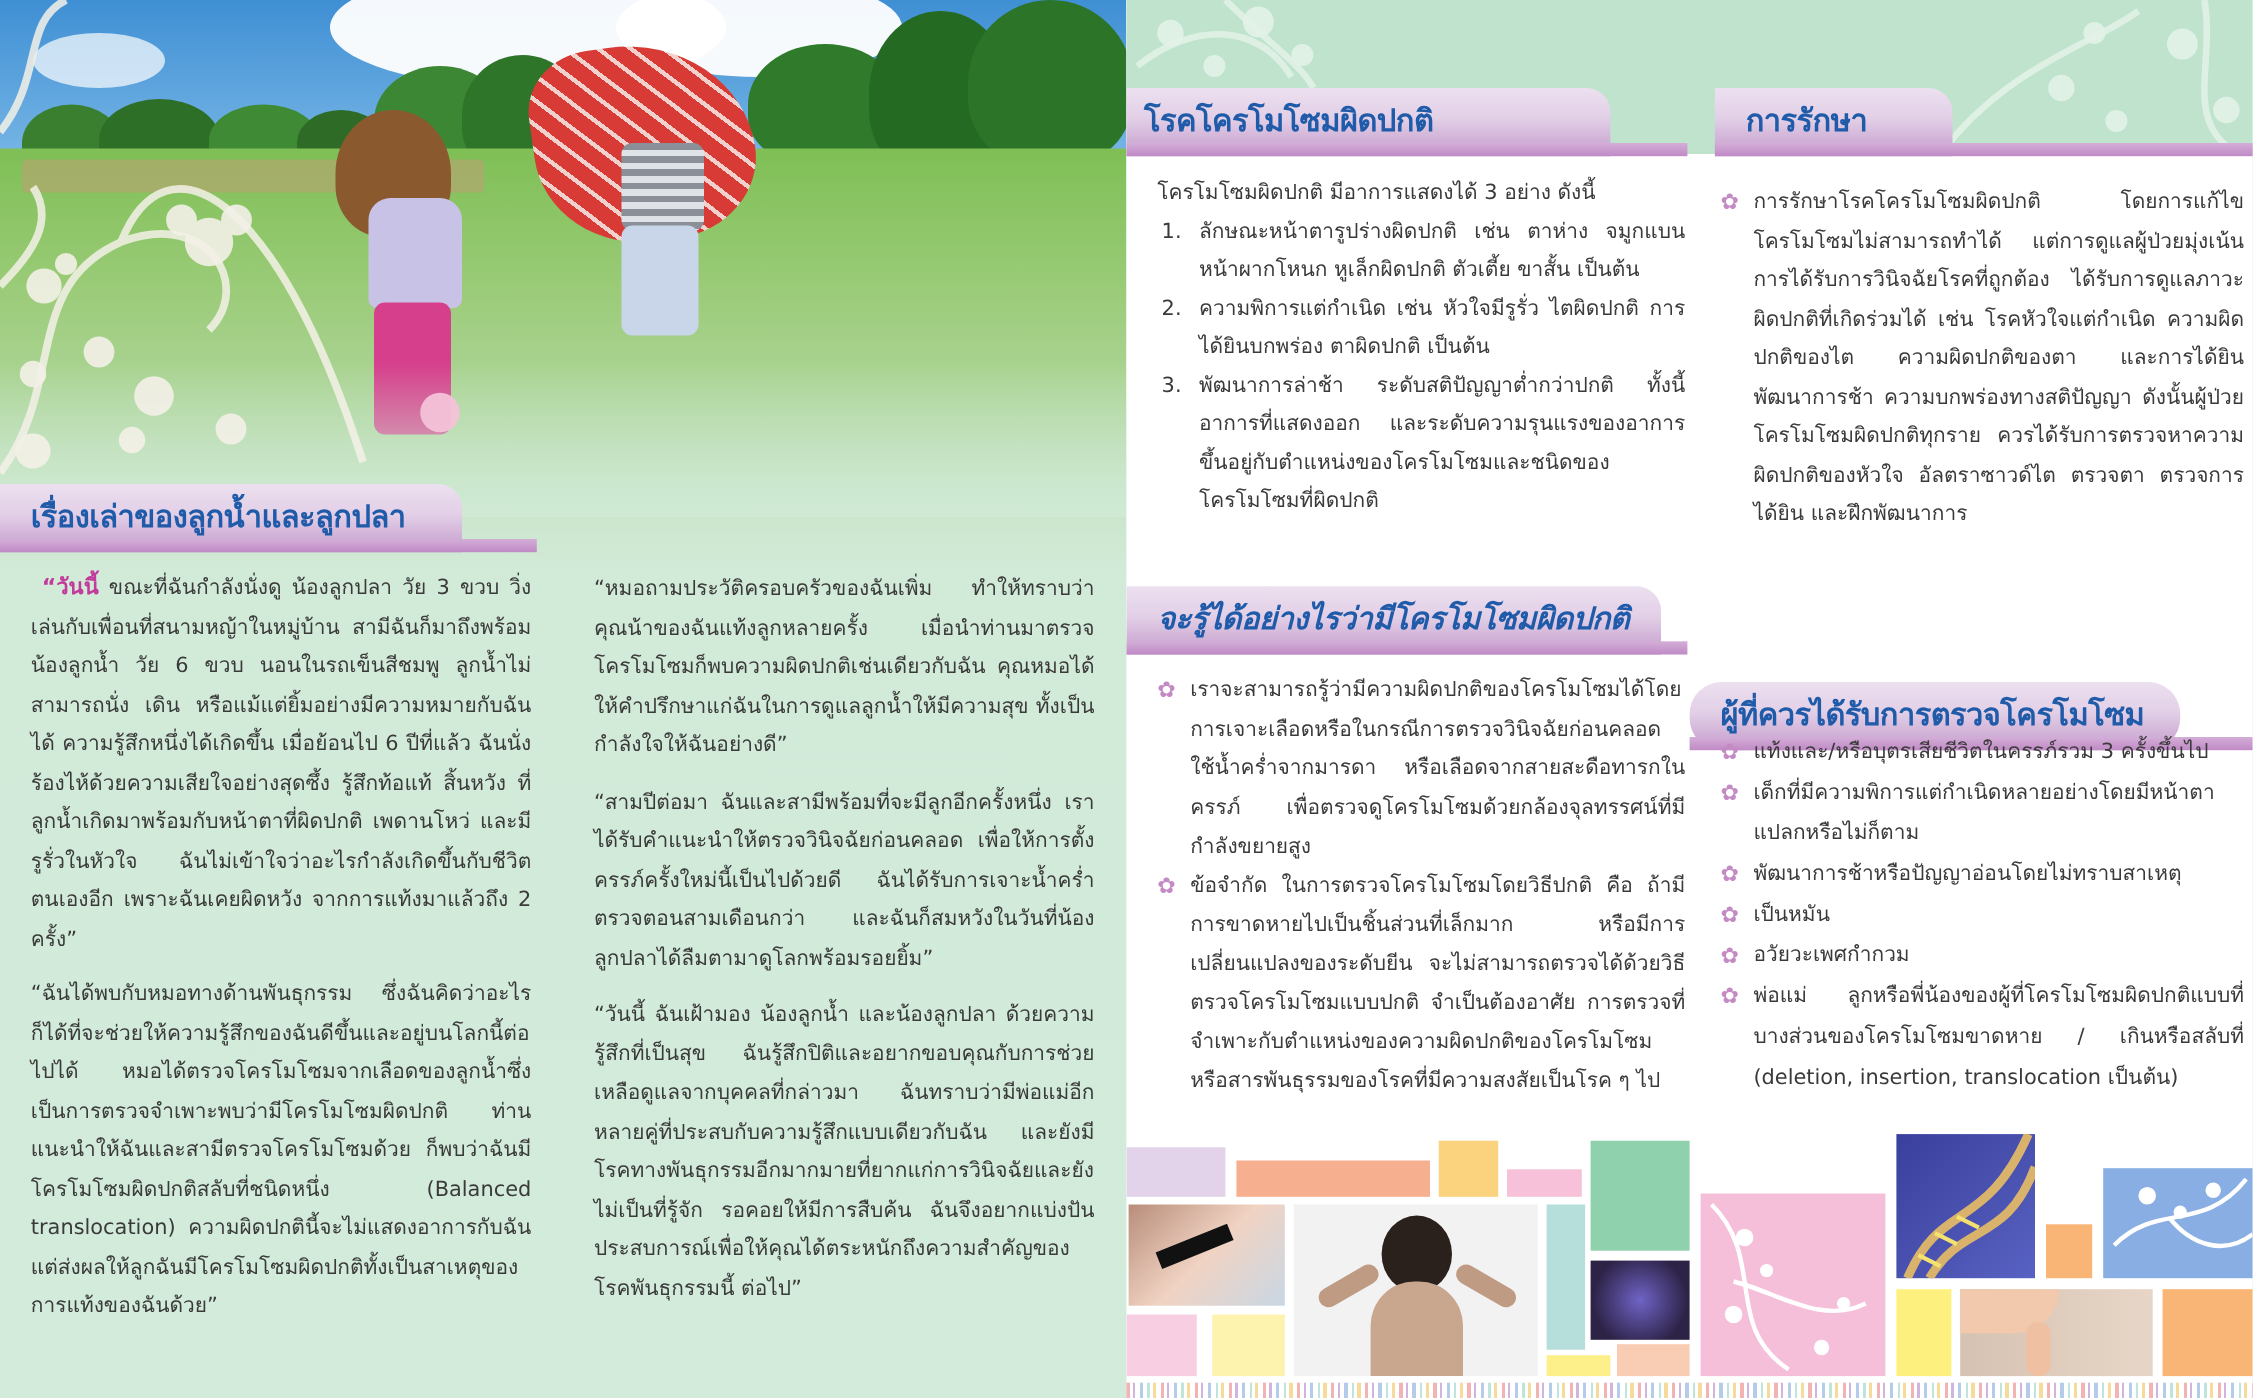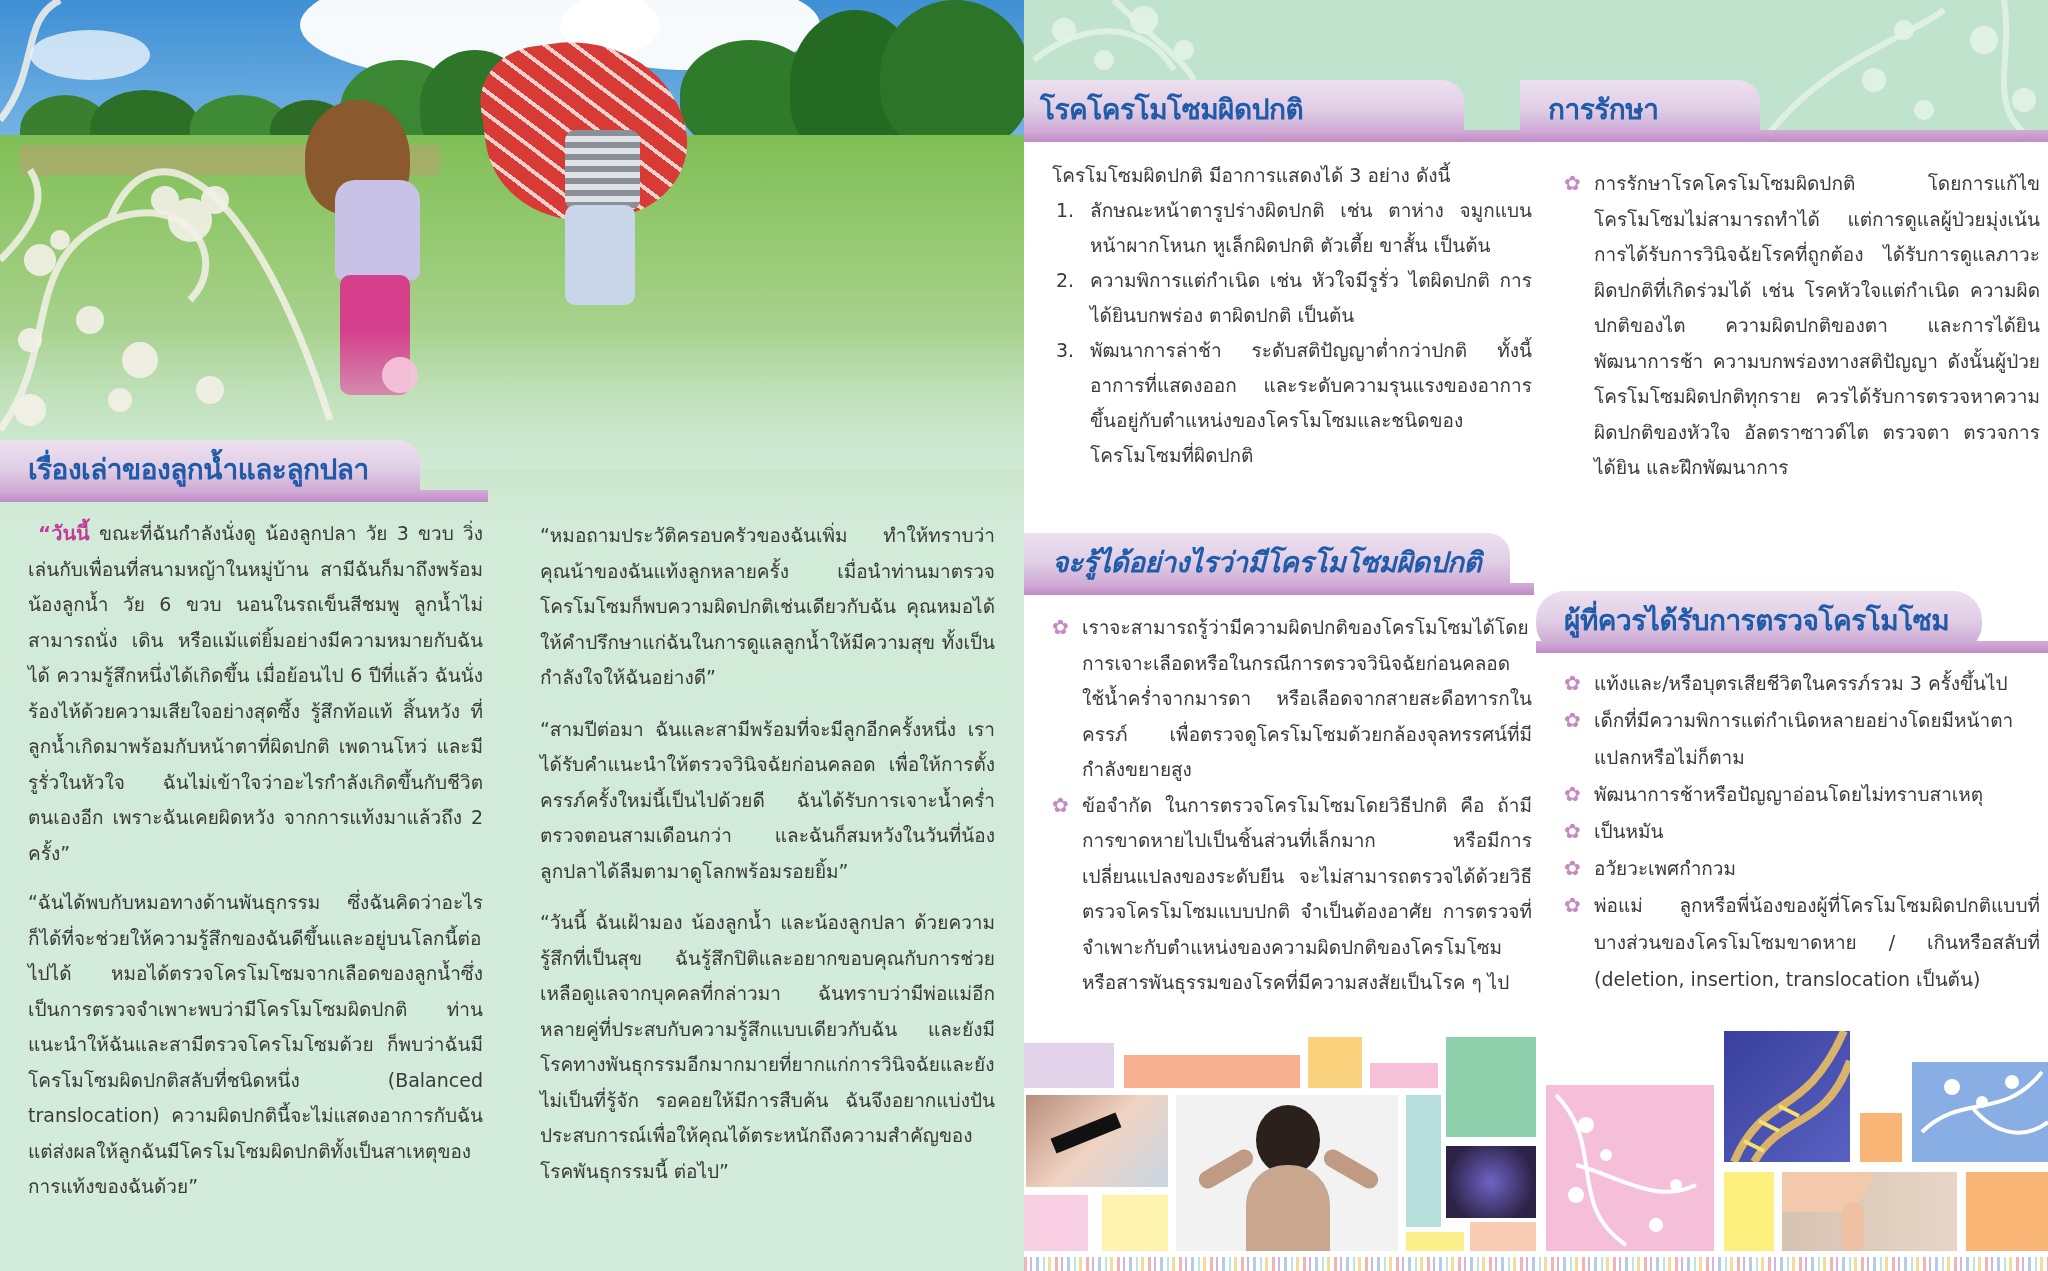--- a/index.html
+++ b/index.html
@@ -173,32 +173,32 @@
     <h2 style="padding-left:28px;font-style:italic;">จะรู้ได้อย่างไรว่ามีโครโมโซมผิดปกติ</h2>
   </div>
 
   <div class="col body-text" style="left:28px;top:610px;width:480px;line-height:35.5px;">
     <ul class="flower-list">
       <li><span class="fl">✿</span><span>เราจะสามารถรู้ว่ามีความผิดปกติของโครโมโซมได้โดยการเจาะเลือดหรือในกรณีการตรวจวินิจฉัยก่อนคลอดใช้น้ำคร่ำจากมารดา หรือเลือดจากสายสะดือทารกในครรภ์ เพื่อตรวจดูโครโมโซมด้วยกล้องจุลทรรศน์ที่มีกำลังขยายสูง</span></li>
       <li><span class="fl">✿</span><span>ข้อจำกัด ในการตรวจโครโมโซมโดยวิธีปกติ คือ ถ้ามีการขาดหายไปเป็นชิ้นส่วนที่เล็กมาก หรือมีการเปลี่ยนแปลงของระดับยีน จะไม่สามารถตรวจได้ด้วยวิธีตรวจโครโมโซมแบบปกติ จำเป็นต้องอาศัย การตรวจที่จำเพาะกับตำแหน่งของความผิดปกติของโครโมโซมหรือสารพันธุรรมของโรคที่มีความสงสัยเป็นโรค ๆ ไป</span></li>
     </ul>
   </div>
 
-  <div class="tab-heading" style="left:496px;top:80px;width:240px;">
+  <div class="tab-heading" style="left:535px;top:80px;width:216px;">
     <div class="tab-bar" style="right:-312px;"></div>
     <h2 style="padding-left:28px;">การรักษา</h2>
   </div>
 
   <div class="col body-text" style="left:540px;top:166px;width:476px;line-height:35.5px;">
     <ul class="flower-list">
       <li><span class="fl">✿</span><span>การรักษาโรคโครโมโซมผิดปกติ โดยการแก้ไขโครโมโซมไม่สามารถทำได้ แต่การดูแลผู้ป่วยมุ่งเน้นการได้รับการวินิจฉัยโรคที่ถูกต้อง ได้รับการดูแลภาวะผิดปกติที่เกิดร่วมได้ เช่น โรคหัวใจแต่กำเนิด ความผิดปกติของไต ความผิดปกติของตา และการได้ยิน พัฒนาการช้า ความบกพร่องทางสติปัญญา ดังนั้นผู้ป่วยโครโมโซมผิดปกติทุกราย ควรได้รับการตรวจหาความผิดปกติของหัวใจ อัลตราซาวด์ไต ตรวจตา ตรวจการได้ยิน และฝึกพัฒนาการ</span></li>
     </ul>
   </div>
 
-  <div class="tab-heading" style="left:512px;top:591px;width:446px;border-radius:29px;">
+  <div class="tab-heading" style="left:512px;top:620px;width:446px;border-radius:29px;">
     <div class="tab-bar" style="right:-66px;"></div>
     <h2 style="padding-left:28px;">ผู้ที่ควรได้รับการตรวจโครโมโซม</h2>
   </div>
 
   <div class="col body-text" style="left:540px;top:665px;width:476px;line-height:37px;">
     <ul class="flower-list">
       <li><span class="fl">✿</span><span>แท้งและ/หรือบุตรเสียชีวิตในครรภ์รวม 3 ครั้งขึ้นไป</span></li>
       <li><span class="fl">✿</span><span>เด็กที่มีความพิการแต่กำเนิดหลายอย่างโดยมีหน้าตาแปลกหรือไม่ก็ตาม</span></li>
       <li><span class="fl">✿</span><span>พัฒนาการช้าหรือปัญญาอ่อนโดยไม่ทราบสาเหตุ</span></li>
       <li><span class="fl">✿</span><span>เป็นหมัน</span></li>

